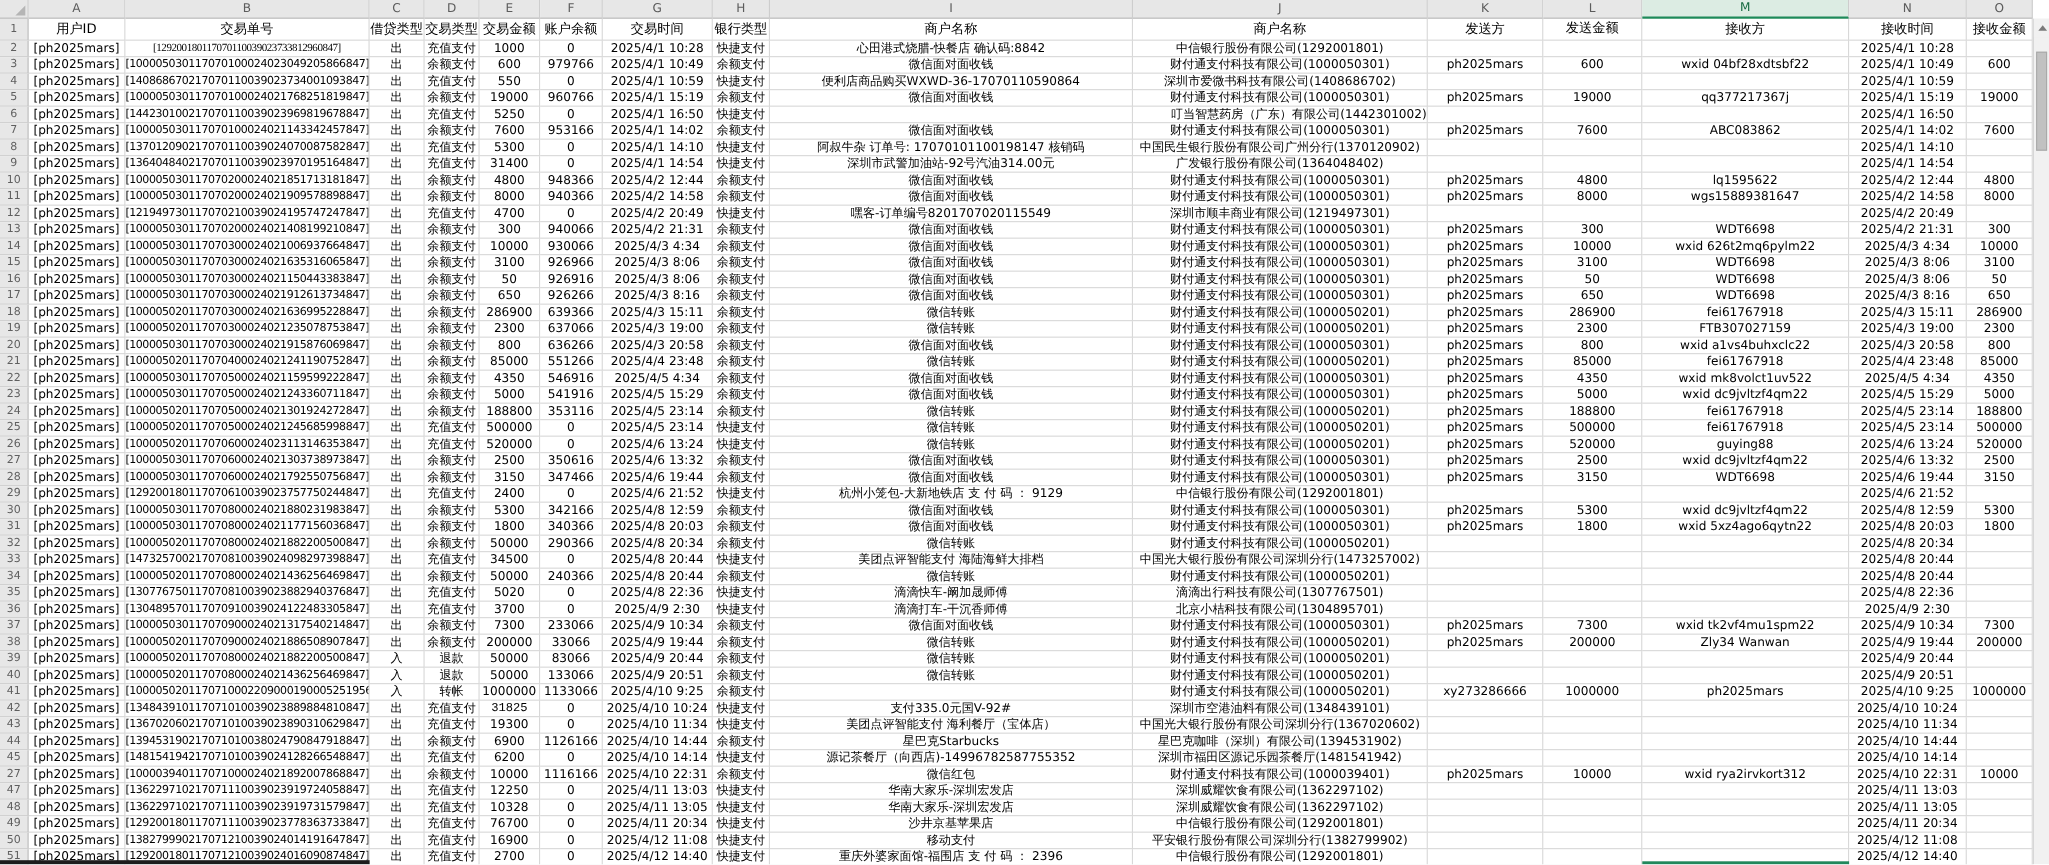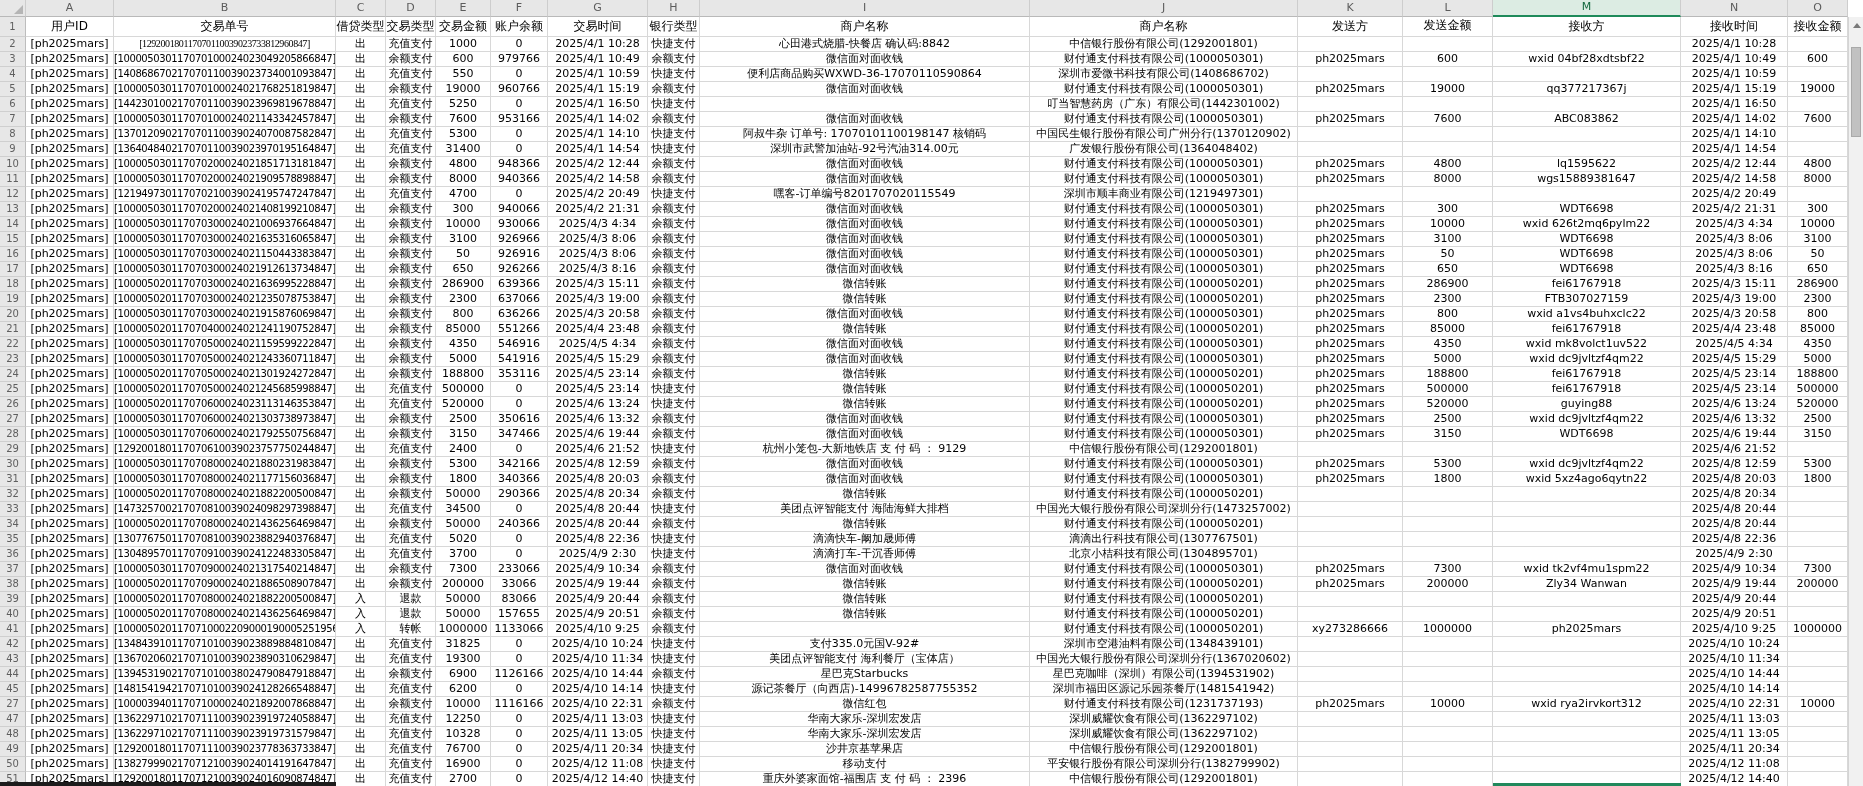--- a/index.html
+++ b/index.html
@@ -158,21 +158,21 @@
         <div class="gut" style="line-height: 14px;">6</div>
         <div class="c" style="width: 88px;">[ph2025mars]</div>
         <div class="c colB" style="width: 222px;">[144230100217070110039023969819678847]</div>
         <div class="c" style="width: 50px;">出</div>
         <div class="c" style="width: 50px;">充值支付</div>
         <div class="c" style="width: 55px;">5250</div>
         <div class="c" style="width: 57px;">0</div>
         <div class="c" style="width: 100px;">2025/4/1 16:50</div>
         <div class="c" style="width: 52px;">快捷支付</div>
         <div class="c" style="width: 330px;"></div>
-        <div class="c" style="width: 268px;">叮当智慧药房（广东）有限公司(1442301002)</div>
+        <div class="c" style="width: 268px; text-align: right;">叮当智慧药房（广东）有限公司(1442301002)</div>
         <div class="c" style="width: 105px;"></div>
         <div class="c" style="width: 90px;"></div>
         <div class="c" style="width: 188px;"></div>
         <div class="c" style="width: 107px;">2025/4/1 16:50</div>
         <div class="c" style="width: 60px;"></div>
       </div>
       <div class="row drow">
         <div class="gut" style="line-height: 14px;">7</div>
         <div class="c" style="width: 88px;">[ph2025mars]</div>
         <div class="c colB" style="width: 222px;">[100005030117070100024021143342457847]</div>
@@ -766,21 +766,21 @@
         <div class="c" style="width: 107px;">2025/4/9 20:44</div>
         <div class="c" style="width: 60px;"></div>
       </div>
       <div class="row drow">
         <div class="gut" style="line-height: 14px;">40</div>
         <div class="c" style="width: 88px;">[ph2025mars]</div>
         <div class="c colB" style="width: 222px;">[100005020117070800024021436256469847]</div>
         <div class="c" style="width: 50px;">入</div>
         <div class="c" style="width: 50px;">退款</div>
         <div class="c" style="width: 55px;">50000</div>
-        <div class="c" style="width: 57px;">157655</div>
+        <div class="c" style="width: 57px;">133066</div>
         <div class="c" style="width: 100px;">2025/4/9 20:51</div>
         <div class="c" style="width: 52px;">余额支付</div>
         <div class="c" style="width: 330px;">微信转账</div>
         <div class="c" style="width: 268px;">财付通支付科技有限公司(1000050201)</div>
         <div class="c" style="width: 105px;"></div>
         <div class="c" style="width: 90px;"></div>
         <div class="c" style="width: 188px;"></div>
         <div class="c" style="width: 107px;">2025/4/9 20:51</div>
         <div class="c" style="width: 60px;"></div>
       </div>
@@ -801,21 +801,21 @@
         <div class="c" style="width: 188px;">ph2025mars</div>
         <div class="c" style="width: 107px;">2025/4/10 9:25</div>
         <div class="c" style="width: 60px;">1000000</div>
       </div>
       <div class="row drow">
         <div class="gut" style="line-height: 14px;">42</div>
         <div class="c" style="width: 88px;">[ph2025mars]</div>
         <div class="c colB" style="width: 222px;">[134843910117071010039023889884810847]</div>
         <div class="c" style="width: 50px;">出</div>
         <div class="c" style="width: 50px;">充值支付</div>
-        <div class="c" style="width: 55px;">31825</div>
+        <div class="c" style="width: 55px; font-family: Liberation Mono, monospace;">31825</div>
         <div class="c" style="width: 57px;">0</div>
         <div class="c" style="width: 100px;">2025/4/10 10:24</div>
         <div class="c" style="width: 52px;">快捷支付</div>
         <div class="c" style="width: 330px;">支付335.0元国V-92#</div>
         <div class="c" style="width: 268px;">深圳市空港油料有限公司(1348439101)</div>
         <div class="c" style="width: 105px;"></div>
         <div class="c" style="width: 90px;"></div>
         <div class="c" style="width: 188px;"></div>
         <div class="c" style="width: 107px;">2025/4/10 10:24</div>
         <div class="c" style="width: 60px;"></div>
@@ -878,21 +878,21 @@
         <div class="gut" style="line-height: 14px;">27</div>
         <div class="c" style="width: 88px;">[ph2025mars]</div>
         <div class="c colB" style="width: 222px;">[100003940117071000024021892007868847]</div>
         <div class="c" style="width: 50px;">出</div>
         <div class="c" style="width: 50px;">余额支付</div>
         <div class="c" style="width: 55px;">10000</div>
         <div class="c" style="width: 57px;">1116166</div>
         <div class="c" style="width: 100px;">2025/4/10 22:31</div>
         <div class="c" style="width: 52px;">余额支付</div>
         <div class="c" style="width: 330px;">微信红包</div>
-        <div class="c" style="width: 268px;">财付通支付科技有限公司(1231737193)</div>
+        <div class="c" style="width: 268px;">财付通支付科技有限公司(1000039401)</div>
         <div class="c" style="width: 105px;">ph2025mars</div>
         <div class="c" style="width: 90px;">10000</div>
         <div class="c" style="width: 188px;">wxid rya2irvkort312</div>
         <div class="c" style="width: 107px;">2025/4/10 22:31</div>
         <div class="c" style="width: 60px;">10000</div>
       </div>
       <div class="row drow">
         <div class="gut" style="line-height: 14px;">47</div>
         <div class="c" style="width: 88px;">[ph2025mars]</div>
         <div class="c colB" style="width: 222px;">[136229710217071110039023919724058847]</div>

